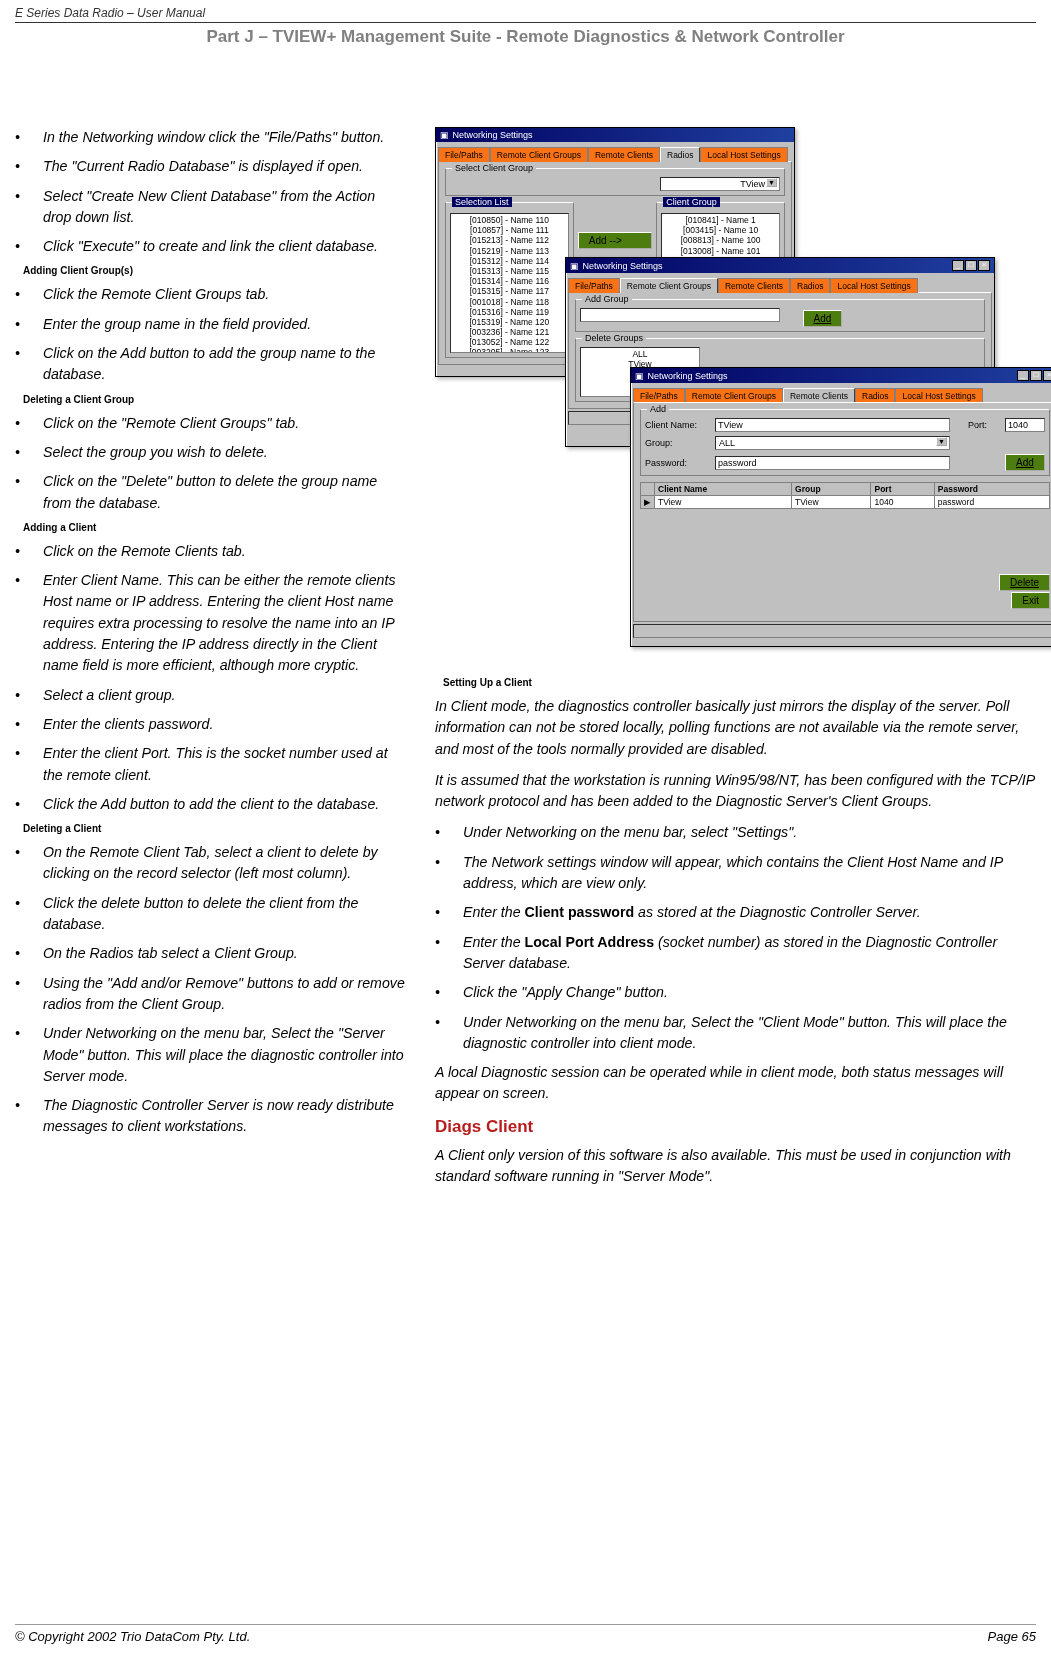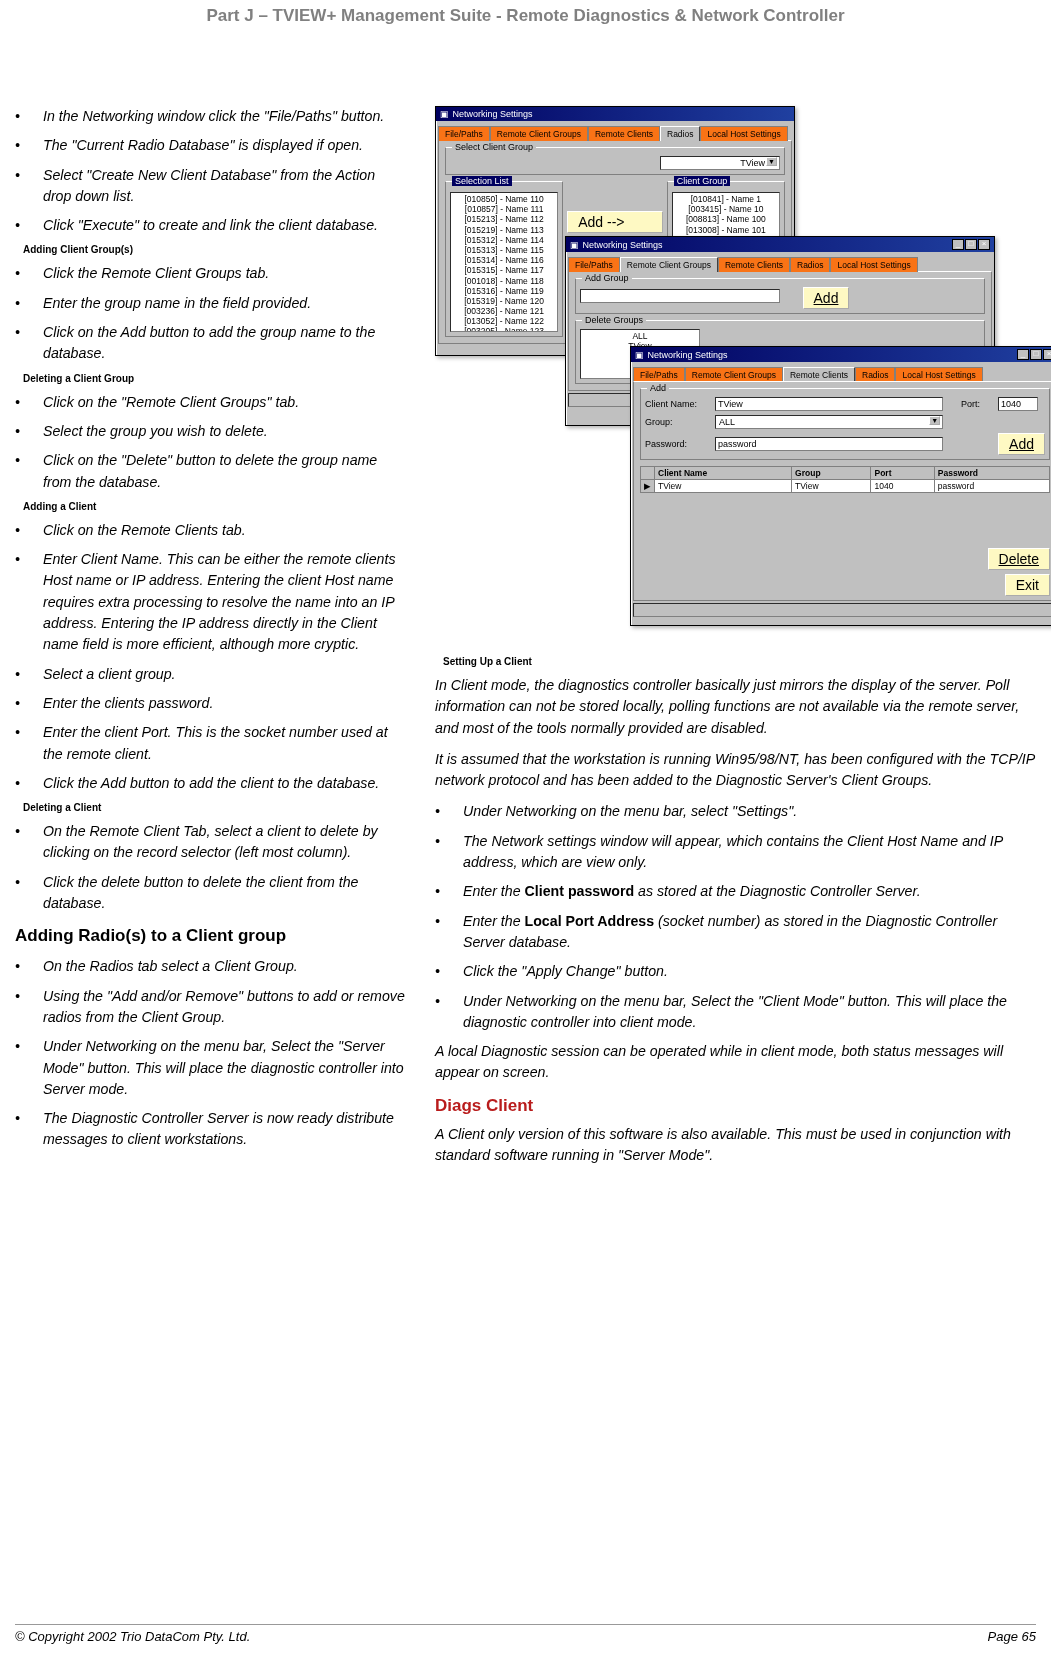--- a/index.html
+++ b/index.html
@@ -112,35 +112,36 @@
     gap: 4px;
   }
   .titlebar .tb-btns { margin-left: auto; display:flex; gap:1px;}
   .tb-btn { width:12px; height:11px; background:#c0c0c0; border:1px solid #000; font-size:8px; line-height:8px; text-align:center;}
   .tabs { display:flex; gap:0; margin:4px 2px 0 2px; font-size:8.5px;}
   .tab { border:1px solid #808080; border-bottom:none; background:#f97316; padding:2px 6px; position:relative; top:1px;}
   .tab.active { background:#c0c0c0; border-color:#fff #404040 #c0c0c0 #fff; font-weight:normal;}
   .panel { border:1px solid #808080; border-top-color:#fff; margin:0 2px 2px 2px; padding:6px; background:#c0c0c0;}
   .listbox { background:#fff; border:1px inset #808080; font-size:8.5px; padding:1px; overflow:hidden;}
   .listbox div { white-space: nowrap; line-height:1.2;text-align:center;}
-  .btn9 { font-size:14px; padding:2px 10px; background:#fef9c3; border:1px outset #fff; display:inline-block;}
+  .btn9 { font-size:10px; padding:2px 10px; background:#4d7c0f; border:1px outset #fff; display:inline-block;}
   .field9 { background:#fff; border:1px inset #808080; font-size:9px; padding:1px 2px; display:inline-block;}
   .grouplabel { position:absolute; top:-6px; left:6px; background:#c0c0c0; padding:0 3px; font-size:9px;}
   .groupframe { border:1px solid #808080; border-top-color:#fff; position:relative; padding:8px 4px 4px 4px;}
   .tbl9 { width:100%; border-collapse:collapse; font-size:8.5px;}
   .tbl9 th, .tbl9 td { border:1px solid #808080; background:#fff; padding:1px 3px; text-align:left;}
   .tbl9 th { background:#c0c0c0;}
   .selcombo { background:#fff; border:1px inset #808080; padding:1px 14px 1px 3px; position:relative; display:inline-block; min-width:70px;}
   .selcombo::after { content:"▼"; position:absolute; right:2px; top:0; font-size:7px; background:#c0c0c0; padding:0 1px; border:1px outset #fff;}
   .statusbar { border:1px inset #808080; margin:2px; height:14px; background:#c0c0c0;}
 </style>
 </head>
 <body>
 <div class="page">
 
+<div class="top-header">E Series Data Radio – User Manual</div>
 <div class="section-title">Part J – TVIEW+ Management Suite -  Remote Diagnostics &amp; Network Controller</div>
 
 <div class="columns">
 
   <div class="col-left">
     <ul class="bullets">
       <li>
             <span class="dot">•</span>
             <span>In the Networking window click the "File/Paths" button.</span>
           </li>
@@ -223,21 +224,20 @@
       <li>
             <span class="dot">•</span>
             <span>On the Remote Client Tab, select a client to delete by clicking on the record selector (left most column).</span>
           </li>
       <li>
             <span class="dot">•</span>
             <span>Click the delete button to delete the client from the database.</span>
           </li>
     </ul>
 
-    <div class="big-heading">Adding Radio(s) to a Client group</div>
     <ul class="bullets">
       <li>
             <span class="dot">•</span>
             <span>On the Radios tab select a Client Group.</span>
           </li>
       <li>
             <span class="dot">•</span>
             <span>Using the "Add and/or Remove" buttons to add or remove radios from the Client Group.</span>
           </li>
       <li>
@@ -401,21 +401,21 @@
               <td>TView</td>
               <td>TView</td>
               <td>1040</td>
               <td>password</td>
             </tr>
           </tbody>
               </table>
           <div style="position:absolute; right:6px; bottom:30px;">
             <span class="btn9" style="text-decoration:underline;">Delete</span>
           </div>
-          <div style="position:absolute; right:6px; bottom:4px;text-align:center;">
+          <div style="position:absolute; right:6px; bottom:12px;text-align:center;">
             <span class="btn9">Exit</span>
           </div>
         </div>
         <div class="statusbar"></div>
       </div>
     </div>
 
     <div class="sub-heading">Setting Up a Client</div>
     <div class="para">In Client mode, the diagnostics controller basically just mirrors the display of the server.  Poll information can not be stored locally, polling functions are not available via the remote server, and most of the tools normally provided are disabled.</div>
     <div class="para">It is assumed that the workstation is running Win95/98/NT, has been configured with the TCP/IP network protocol and has been added to the Diagnostic Server's Client Groups.</div>

